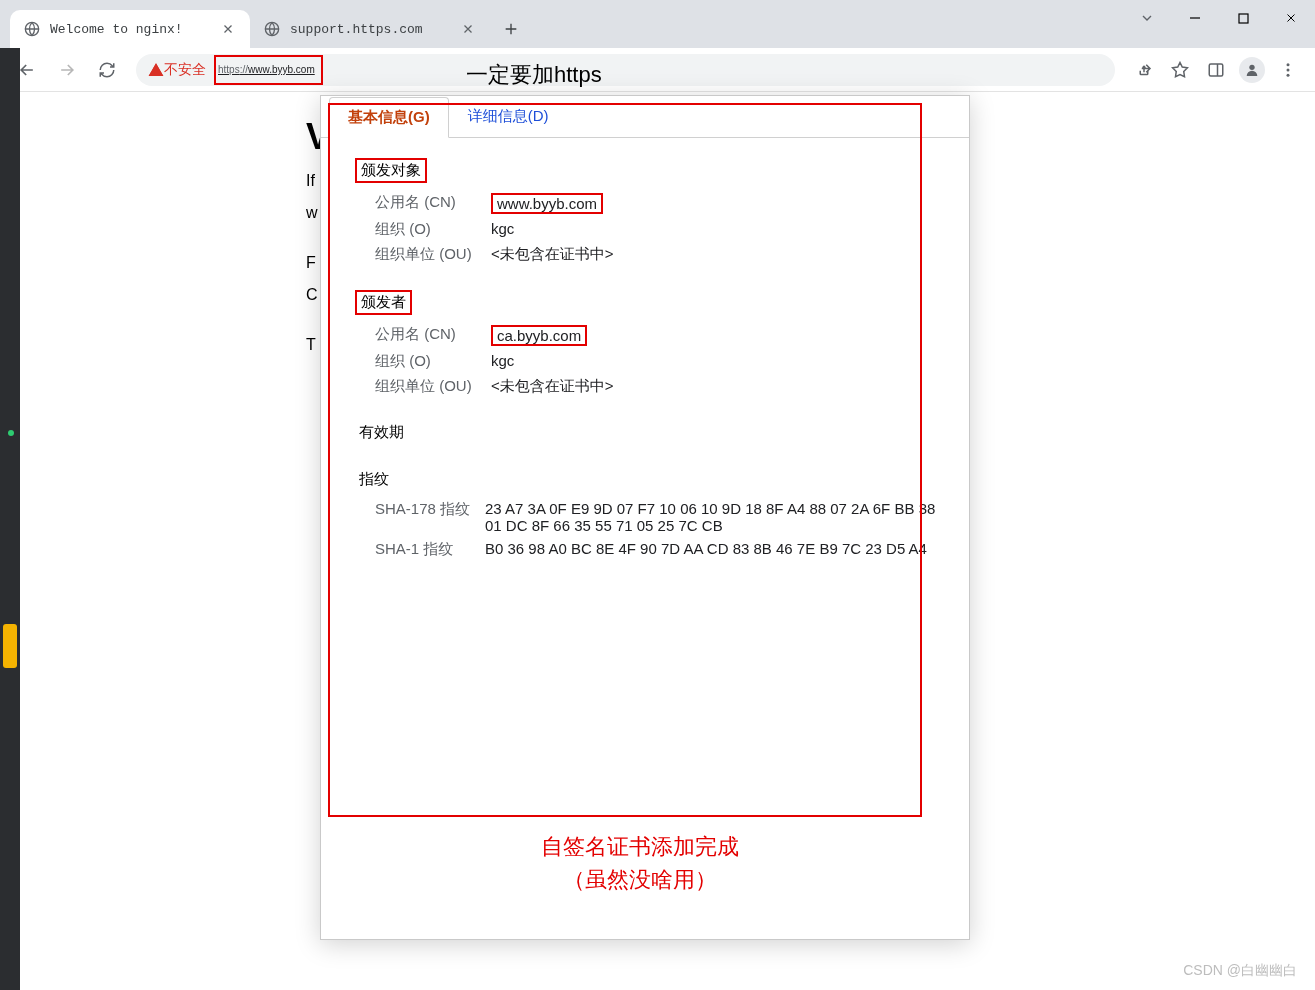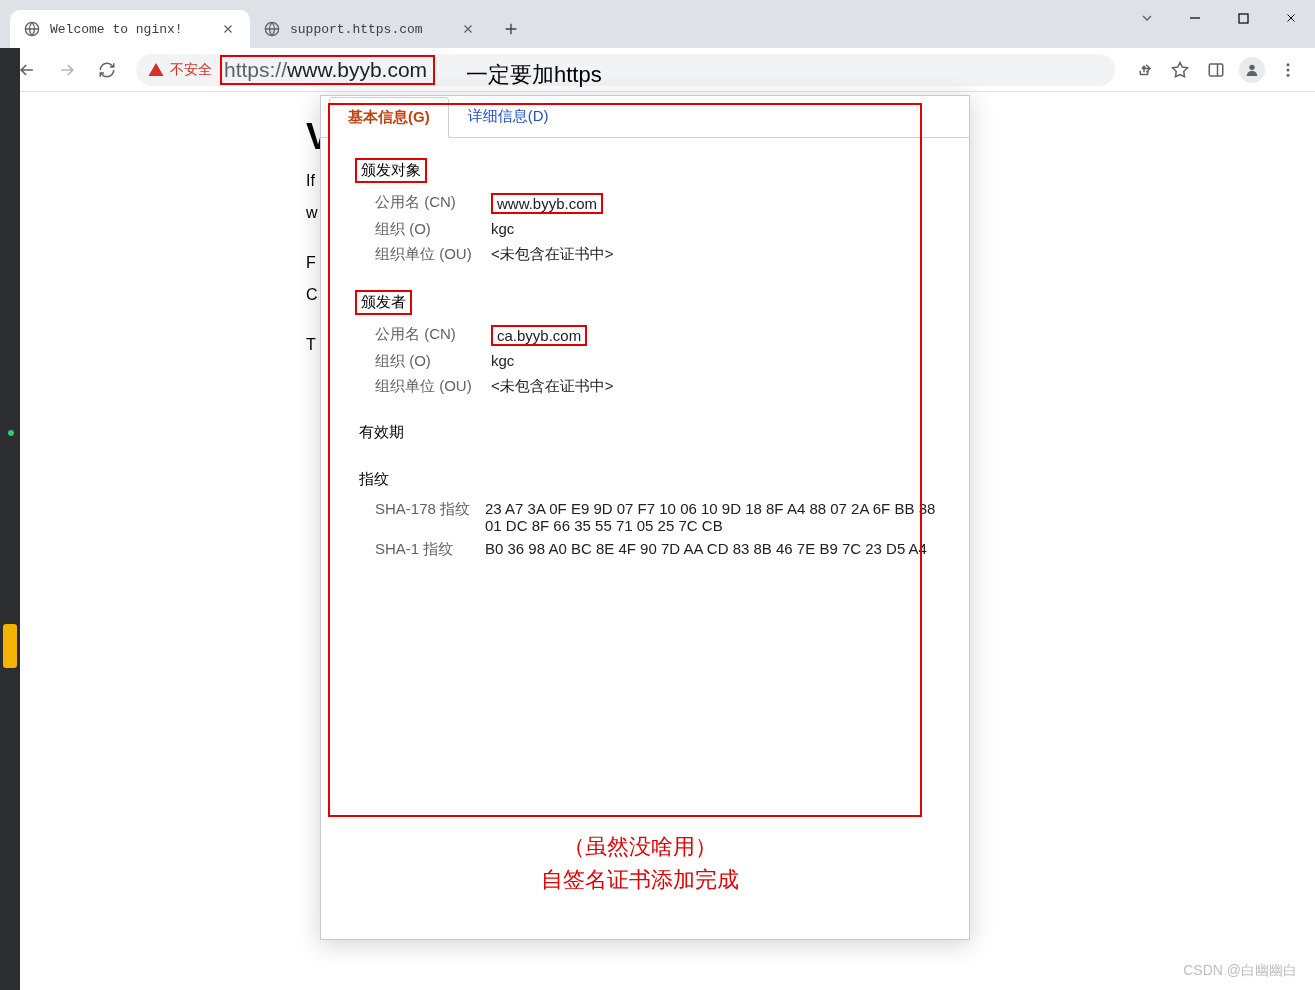--- a/index.html
+++ b/index.html
@@ -15,22 +15,22 @@
   .tab .close { width: 16px; height: 16px; display:flex; align-items:center; justify-content:center; color:#5f6368; }
   .newtab { width: 30px; height: 30px; display:flex; align-items:center; justify-content:center; margin-left:6px; margin-bottom:4px; border-radius:50%; color:#3c4043; }
   .wincontrols { display:flex; align-items: flex-start; }
   .wincontrols .btn { width: 48px; height: 36px; display:flex; align-items:center; justify-content:center; color:#000; }
   .wincontrols .chev { width:48px; height:36px; display:flex; align-items:center; justify-content:center; color:#5f6368; }
 
   .toolbar { height: 44px; background:#fff; border-bottom:1px solid #e3e3e3; display:flex; align-items:center; padding: 0 10px; gap: 6px; }
   .navbtn { width: 34px; height: 34px; display:flex; align-items:center; justify-content:center; color:#5f6368; border-radius:50%; }
   .navbtn.disabled { color:#b7b7b7; }
   .omnibox { flex:1; height: 32px; background:#f1f3f4; border-radius:16px; display:flex; align-items:center; padding: 0 12px; gap:8px; margin: 0 6px; }
-  .security { display:flex; align-items:center; gap:6px; color:#d93025; font-size:14px; white-space:nowrap;}
-  .url { font-size:21px; color:#202124; }
+  .security { display:flex; align-items:center; color:#d93025; font-size:14px; white-space:nowrap;}
+  .url { font-size:10px; color:#202124;text-decoration:underline; }
   .url .proto { color:#5f6368; }
   .url-box { border: 2.5px solid #e30000; padding: 0 6px 0 2px; height: 30px; display:flex; align-items:center; }
   .right-icons { display:flex; align-items:center; gap:2px; }
   .right-icons .ic { width:34px; height:34px; display:flex; align-items:center; justify-content:center; color:#5f6368; }
   .avatar { width:26px; height:26px; border-radius:50%; background:#e8eaed; display:flex; align-items:center; justify-content:center; color:#5f6368; }
 
   .annotation-url { position:absolute; top:60px; left:466px; color:#000000; font-size:22px; }
   .left-edge { position:absolute; left:0; top:48px; bottom:0; width:20px; background:#2b2d30; }
   .left-badge { position:absolute; left:3px; bottom:322px; width:14px; height:44px; background:#f5b301; border-radius:3px;}
   .left-dot { position:absolute; left:8px; top:430px; width:6px; height:6px; background:#2ecc71; border-radius:50%; }
@@ -275,17 +275,17 @@
             <div class="v">B0 36 98 A0 BC 8E 4F 90 7D AA CD 83 8B 46 7E B9 7C 23 D5 A4</div>
           </div>
       </div>
     </div>
 
   </div>
 </div>
 
 <div class="annot-box"></div>
 <div class="annot-bottom">
+  <div>自签名证书添加完成</div>
   <div>（虽然没啥用）</div>
-  <div>自签名证书添加完成</div>
 </div>
 
 <div class="watermark">CSDN @白幽幽白</div>
 
 </body></html>

